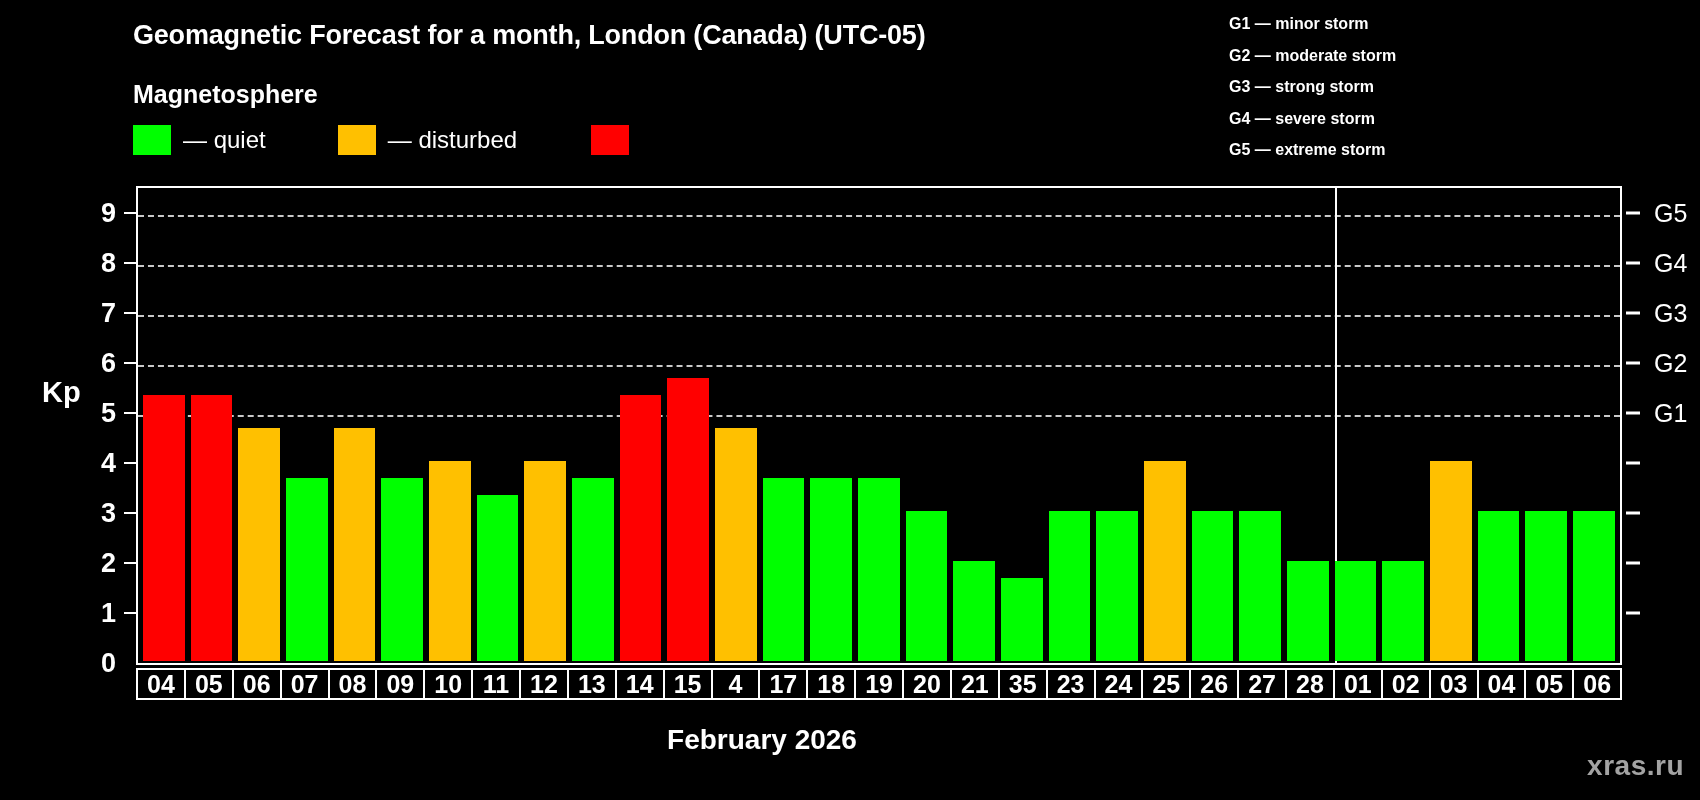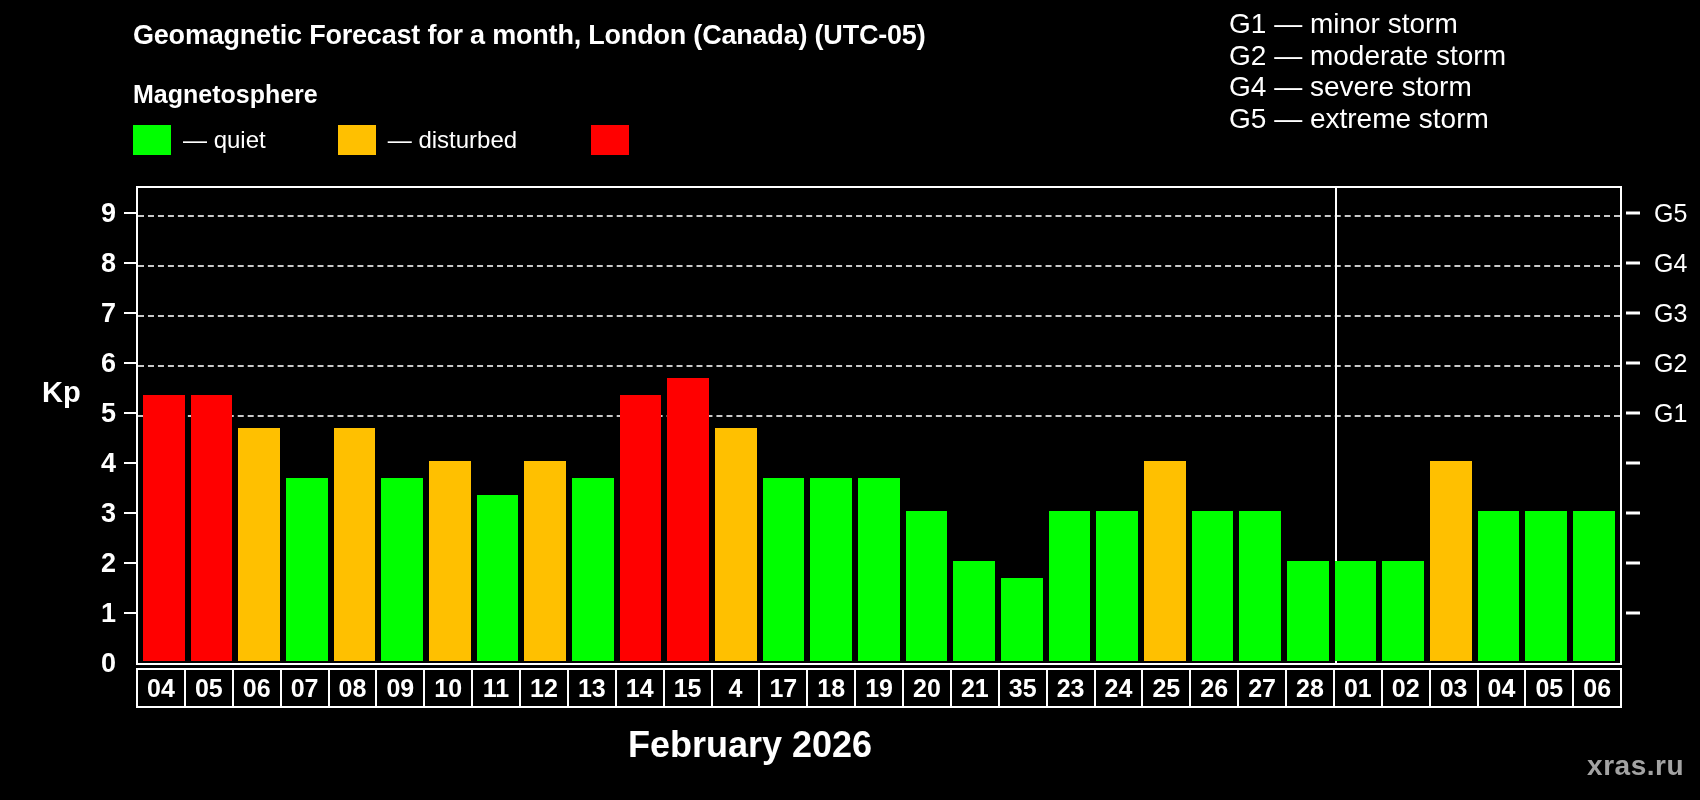--- a/index.html
+++ b/index.html
@@ -60,22 +60,22 @@
     white-space: nowrap;
   }
   .legend-gap-a { width: 72px; }
   .legend-gap-b { width: 74px; }
 
   
   #g-key {
     position: absolute;
     left: 1229px;
     top: 8px;
-    font-size: 28px;
-    font-weight: normal;
+    font-size: 16px;
+    font-weight: bold;
     line-height: 31.5px;
   }
   #g-key div { white-space: nowrap; }
 
   
   
   #plot-wrap {
     position: absolute;
     left: 136px;
     top: 186px;
@@ -182,21 +182,21 @@
     border-top: 3px solid #ffffff;
     transform: translateY(-1.5px);
   }
 
   
   #date-row {
     position: absolute;
     left: 136px;
     top: 668px;
     width: 1486px;
-    height: 40px;
+    height: 32px;
     display: flex;
     border: 2px solid #ffffff;
     box-sizing: border-box;
   }
   .date-cell {
     flex: 1 1 0;
     display: flex;
     align-items: center;
     justify-content: center;
     font-size: 25px;
@@ -205,22 +205,23 @@
     box-sizing: border-box;
   }
   .date-cell:last-child { border-right: none; }
 
   #month-label {
     position: absolute;
     left: 0;
     top: 724px;
     width: 1500px;
     text-align: center;
-    font-size: 36px;
-    font-weight: bold;
+    font-size: 28px;
+    font-weight: bold;
+    padding-left: 12px;
   }
 
   #watermark {
     position: absolute;
     right: 16px;
     bottom: 18px;
     font-size: 28px;
     font-weight: bold;
     color: #a3a3a3;
     letter-spacing: 0.5px;
@@ -245,20 +246,21 @@
   </div>
   <div class="legend-gap-b"></div>
   <div class="legend-item">
     <span class="legend-swatch" style="background:#FF0000"></span>
   </div>
 </div>
 
 <div id="g-key">
   <div>G1 — minor storm</div>
   <div>G2 — moderate storm</div>
+  <div>G3 — strong storm</div>
   <div>G4 — severe storm</div>
   <div>G5 — extreme storm</div>
 </div>
 
 <div id="kp-label">Kp</div>
 <div id="y-axis-left">
     <div class="y-tick-label" style="top: 477px;">0</div>
     <div class="y-tick-label" style="top: 427px;">1</div>
     <div class="y-tick-mark" style="top: 427px;"></div>
     <div class="y-tick-label" style="top: 377px;">2</div>

